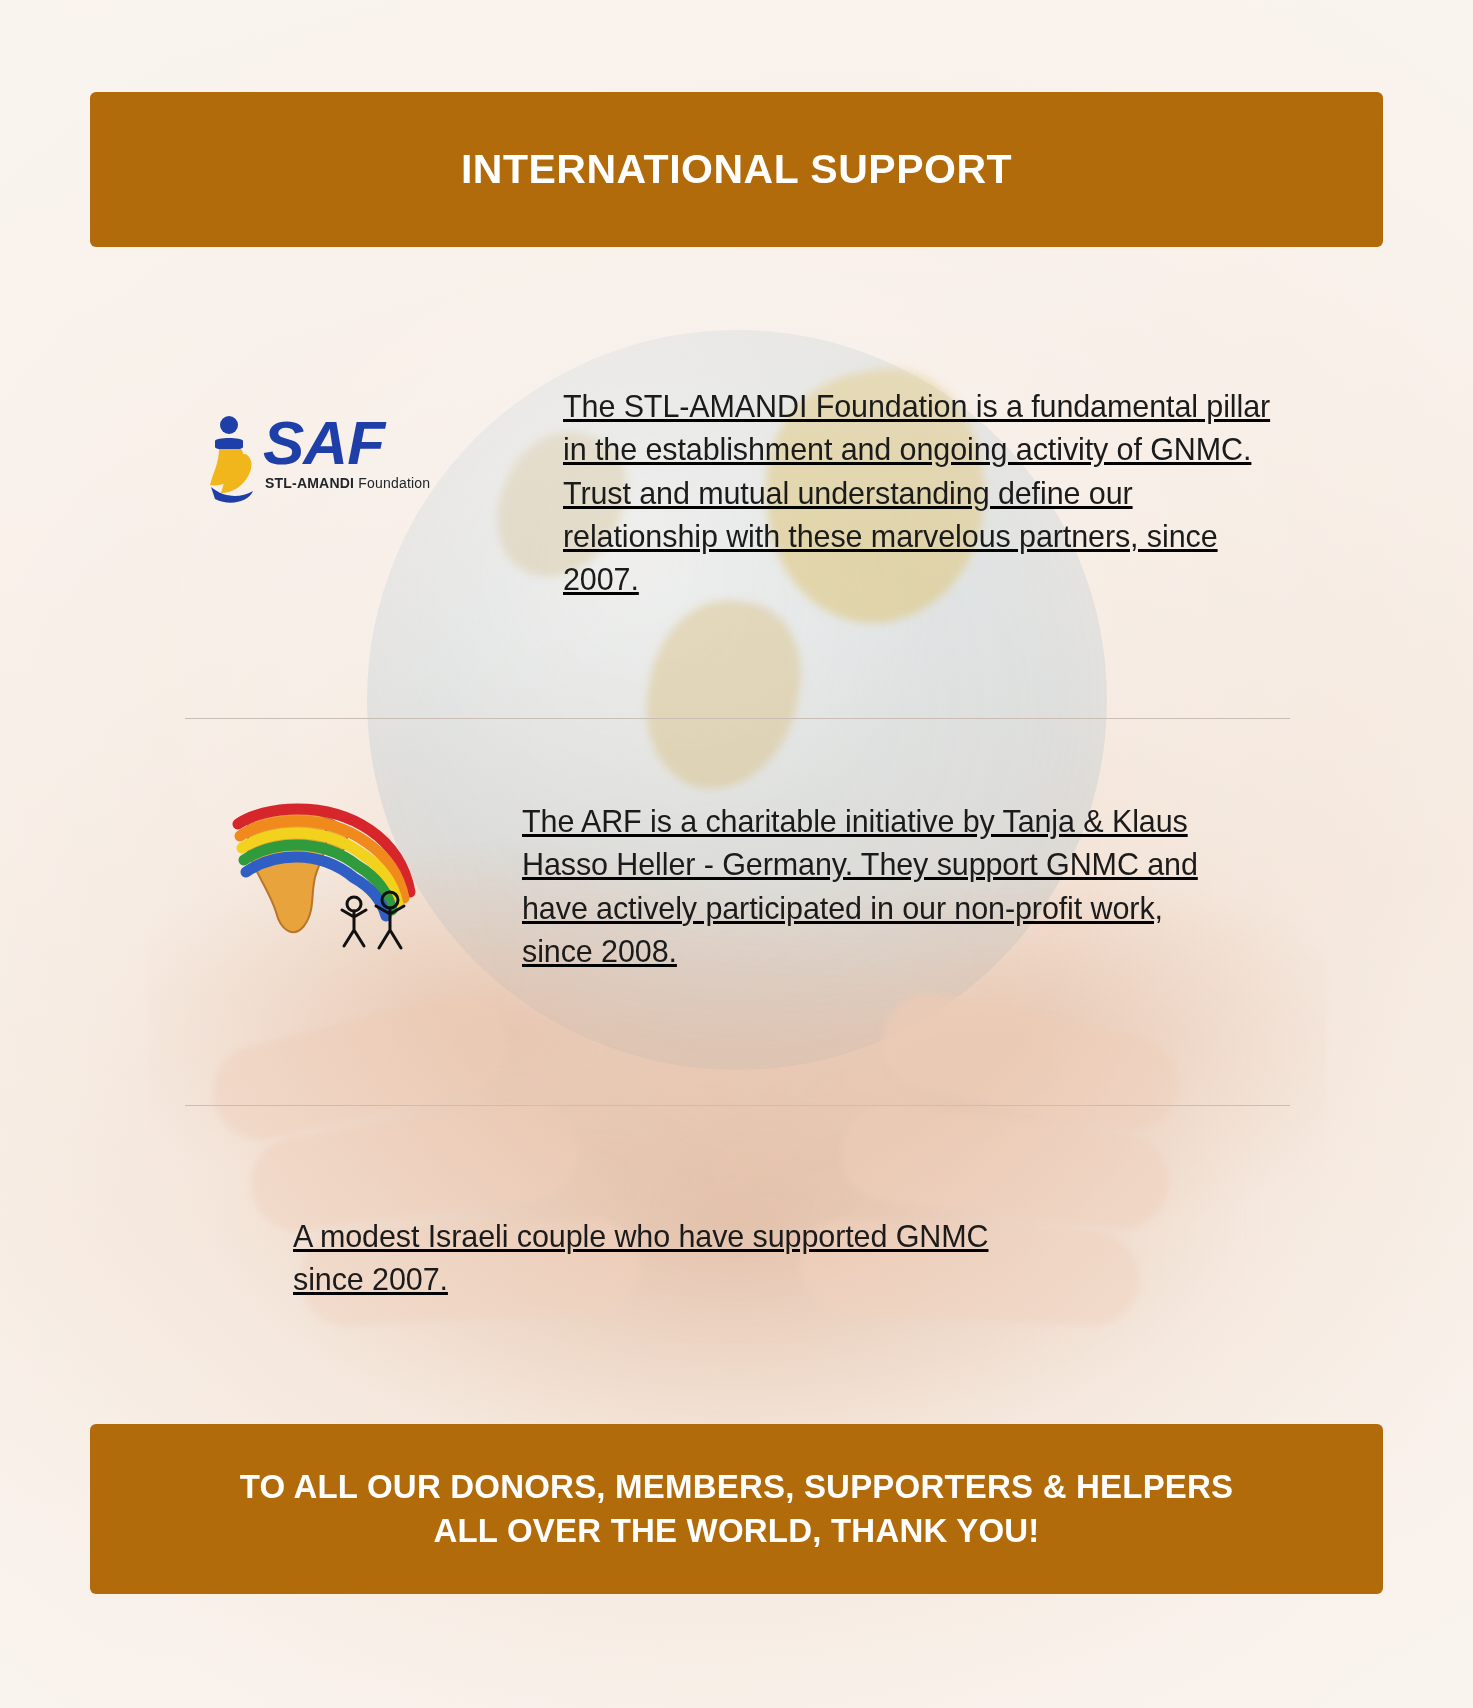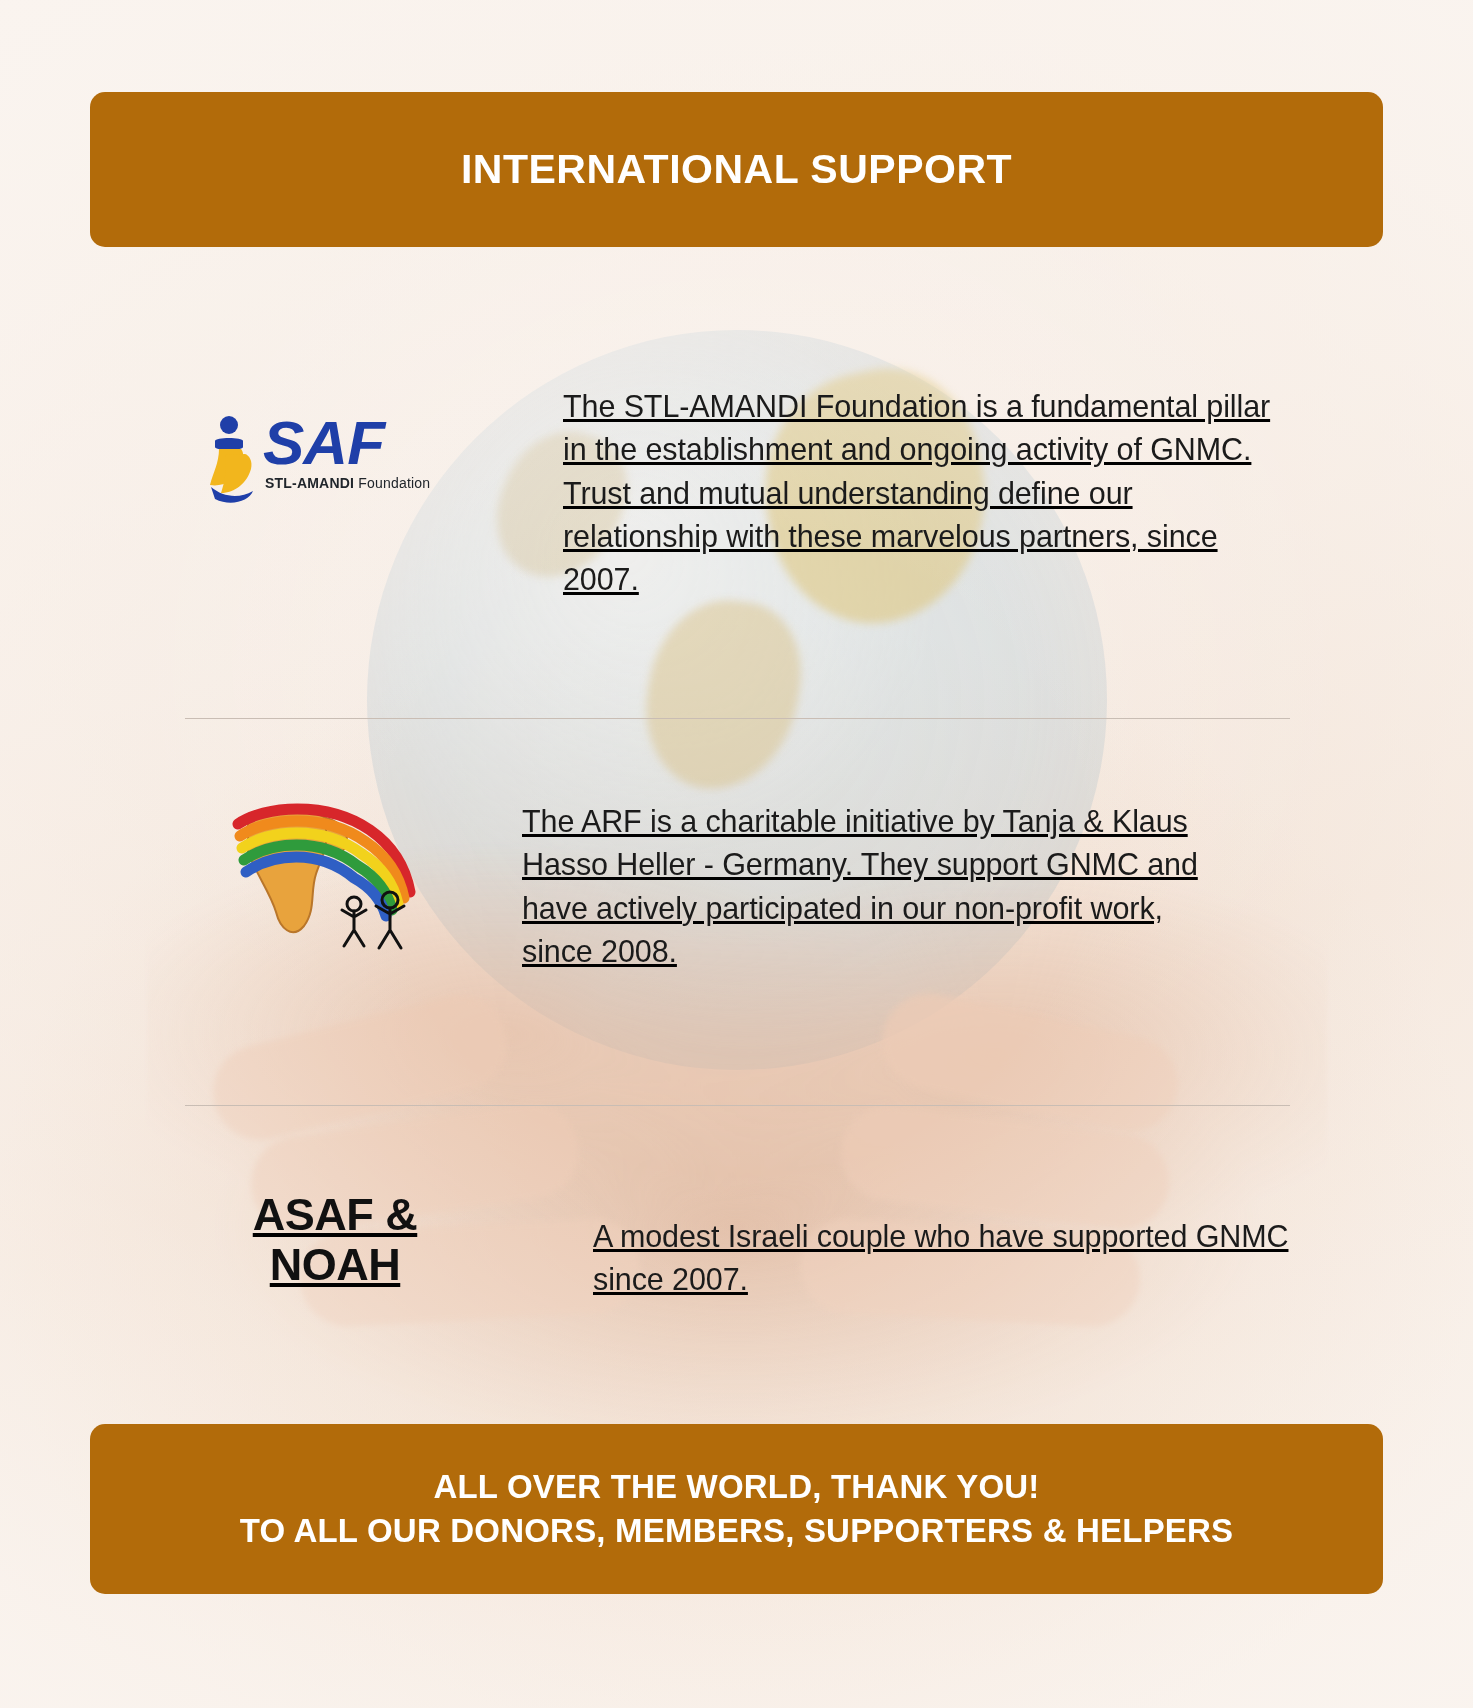--- a/index.html
+++ b/index.html
@@ -91,21 +91,21 @@
     z-index: 3;
   }
 
   
   .banner {
     position: absolute;
     left: 90px;
     width: 1293px;
     box-sizing: border-box;
     background: #b26b0a;
-    border-radius: 15px;
+    border-radius: 6px;
     color: #ffffff;
     text-align: center;
     display: flex;
     align-items: center;
     justify-content: center;
   }
   .banner-top {
     top: 92px;
     height: 155px;
   }
@@ -279,30 +279,24 @@
             </g>
           </svg>
         </div>
       </div>
       <div class="entry-text">The ARF is a charitable initiative by Tanja &amp; Klaus Hasso Heller - Germany. They support GNMC and have actively participated in our non-profit work, since 2008.</div>
     </div>
 
     <div class="divider divider-2"></div>
 
     <div class="entry entry-3">
-      <div class="entry-logo">
-        <div class="asaf-text">
-          <div>ASAF &amp;</div>
-          <div>NOAH</div>
-        </div>
-      </div>
       <div class="entry-text">A modest Israeli couple who have supported GNMC since 2007.</div>
     </div>
 
     <div class="banner banner-bottom">
       <div class="banner-text">
+        <div>TO ALL OUR DONORS, MEMBERS, SUPPORTERS &amp; HELPERS</div>
         <div>ALL OVER THE WORLD, THANK YOU!</div>
-        <div>TO ALL OUR DONORS, MEMBERS, SUPPORTERS &amp; HELPERS</div>
       </div>
     </div>
 
   </div>
 </div>
 
 </body></html>

